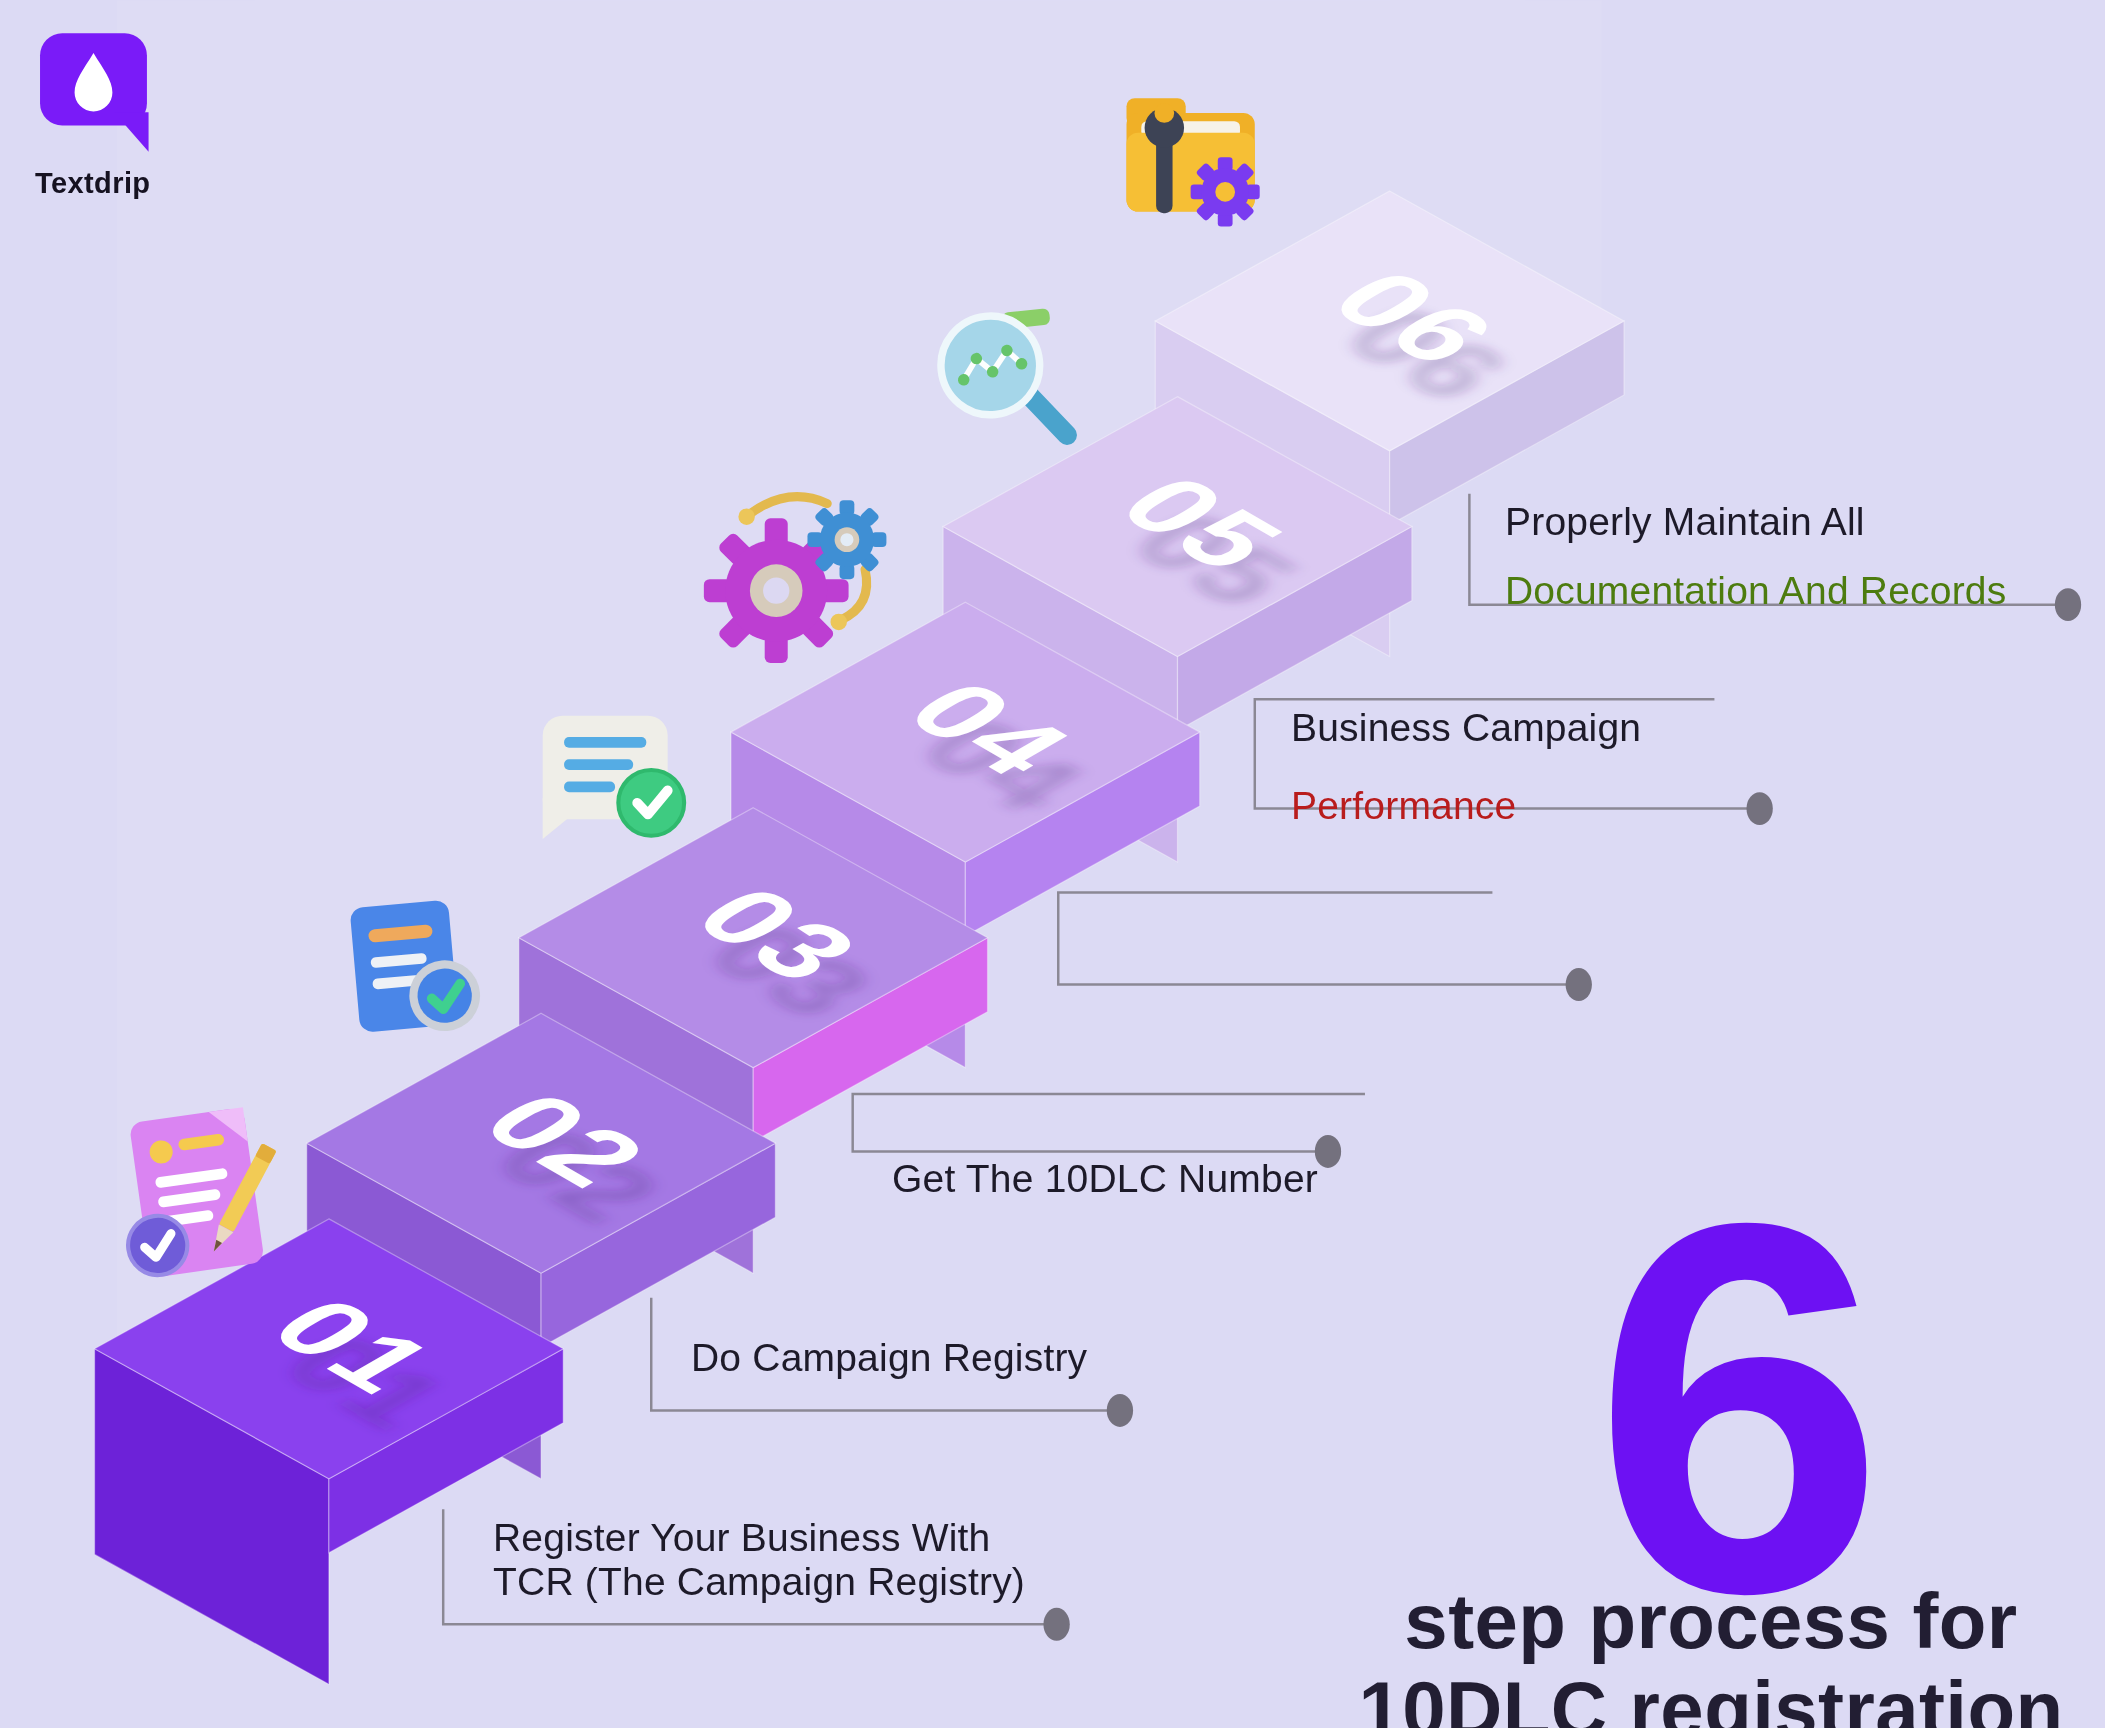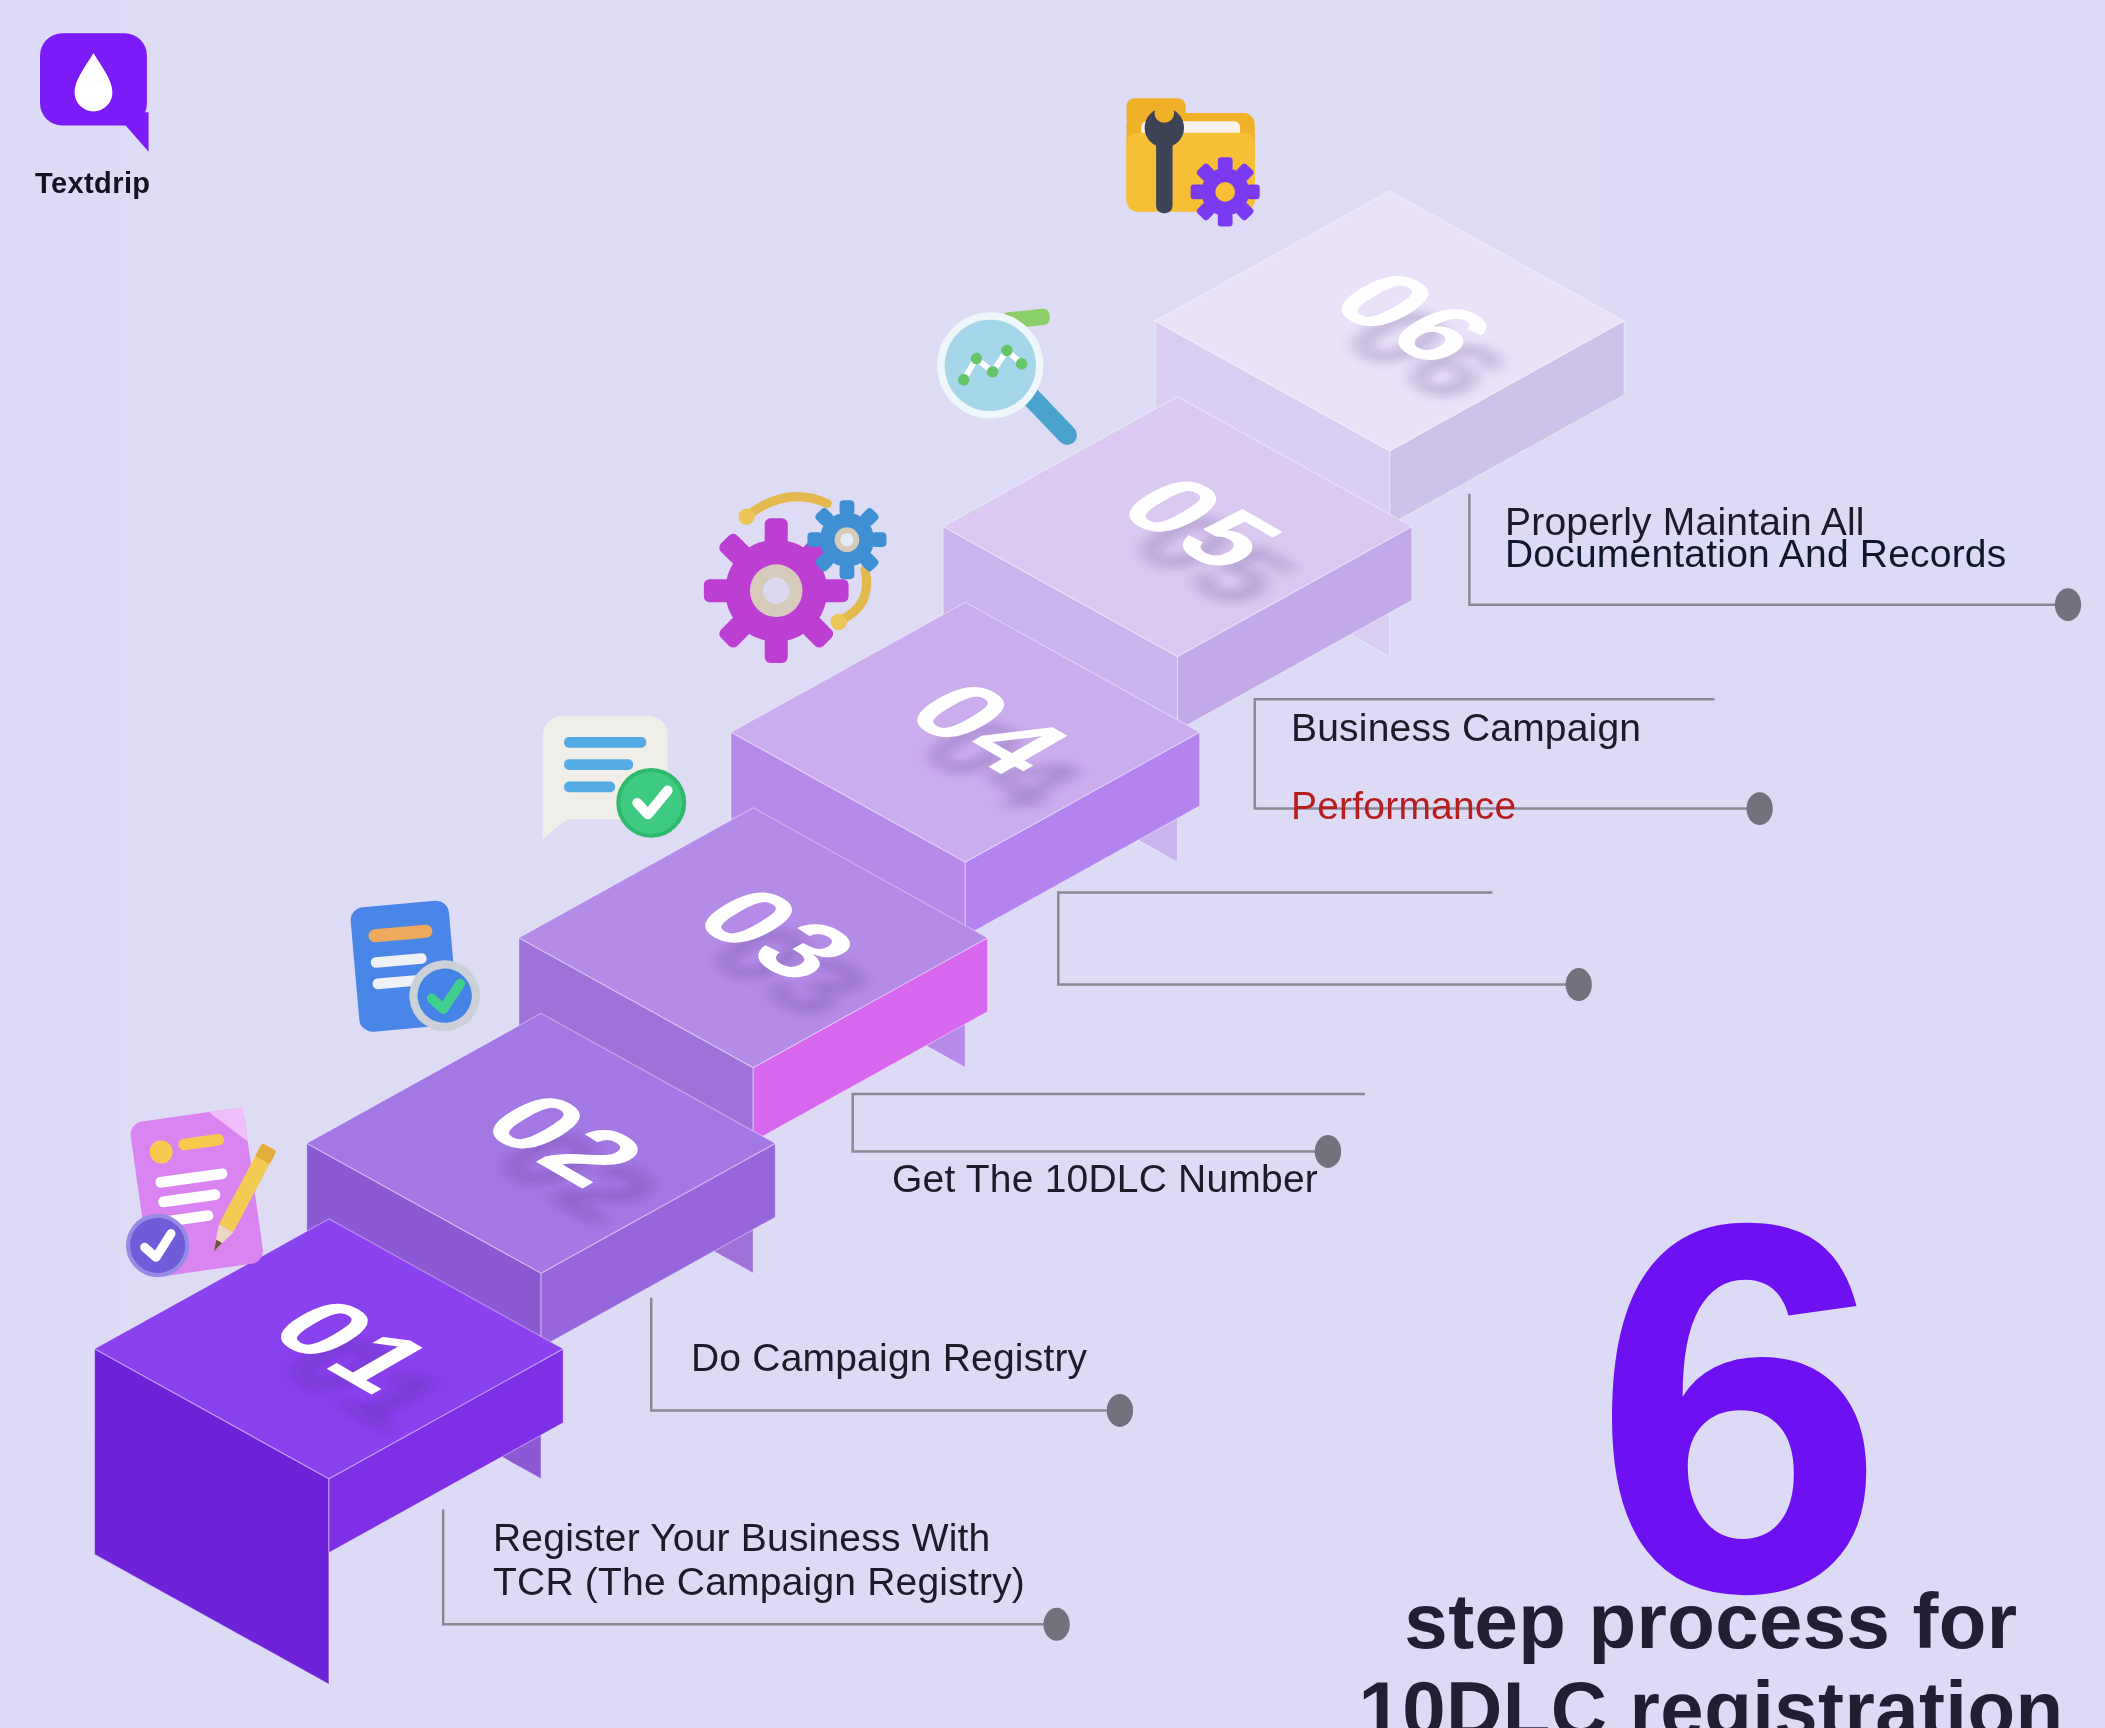--- a/index.html
+++ b/index.html
@@ -226,21 +226,21 @@
   <div class="logo-text" style="color: rgb(22, 18, 33);">Textdrip</div>
 </div>
 
 <div class="lbl" style="left: 493px; top: 1515px; color: rgb(29, 26, 41);">Register Your Business With</div>
 <div class="lbl" style="left: 493px; top: 1559px; color: rgb(29, 26, 41);">TCR (The Campaign Registry)</div>
 <div class="lbl" style="left: 691px; top: 1335px; color: rgb(29, 26, 41);">Do Campaign Registry</div>
 <div class="lbl" style="left: 892px; top: 1156px; color: rgb(29, 26, 41);">Get The 10DLC Number</div>
 <div class="lbl" style="left: 1291px; top: 705px; color: rgb(29, 26, 41);">Business Campaign</div>
 <div class="lbl" style="left: 1291px; top: 783px; color: #b91c1c;">Performance</div>
 <div class="lbl" style="left: 1505px; top: 499px; color: rgb(29, 26, 41);">Properly Maintain All</div>
-<div class="lbl" style="left: 1505px; top: 531px; color: #0f172a;">Documentation And Records</div>
+<div class="lbl" style="left: 1505px; top: 568px; color: #4d7c0f;">Documentation And Records</div>
 
 <div class="big-num" style="color: rgb(109, 17, 243);">6</div>
 <div class="headline" style="color: rgb(34, 30, 51);">
   <div>step process for</div>
   <div>10DLC registration</div>
 </div>
 
 </div>
 
 

